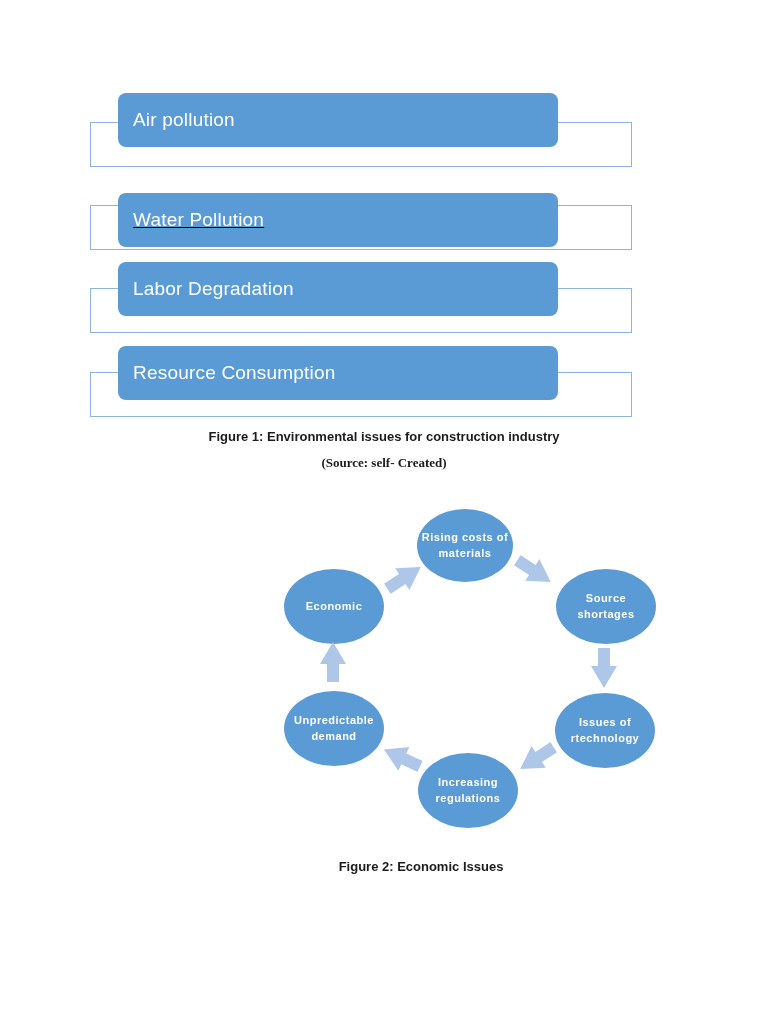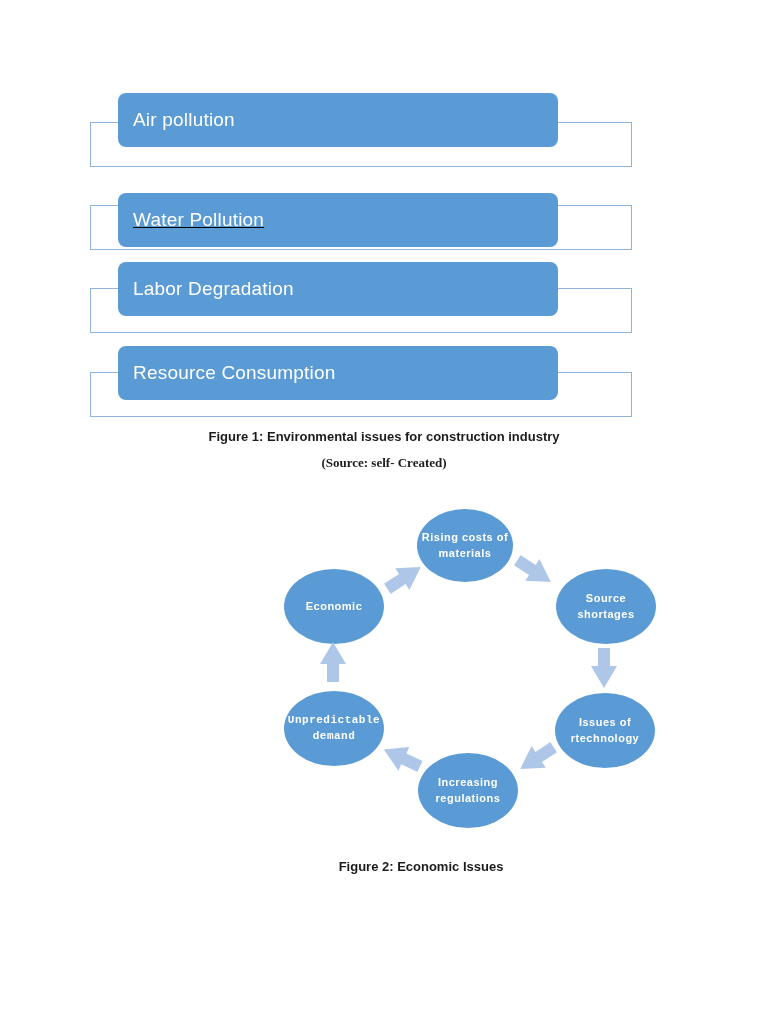--- a/index.html
+++ b/index.html
@@ -114,21 +114,21 @@
     <div class="node" style="left:555px;top:693px;">
       <span class="node-label">Issues of
 rtechnology</span>
     </div>
 
     <div class="node" style="left:418px;top:753px;">
       <span class="node-label">Increasing
 regulations</span>
     </div>
 
-    <div class="node" style="left:284px;top:691px;font-family:Liberation Mono, monospace;">
+    <div class="node" style="left:284px;top:691px;">
       <span class="node-label">Unpredictable
 demand</span>
     </div>
 
     <div class="node" style="left:284px;top:569px;">
       <span class="node-label">Economic</span>
     </div>
 
     <div class="arrow" style="left:384px;top:563px;transform:rotate(-33deg);">
       <svg viewBox="0 0 40 30">

